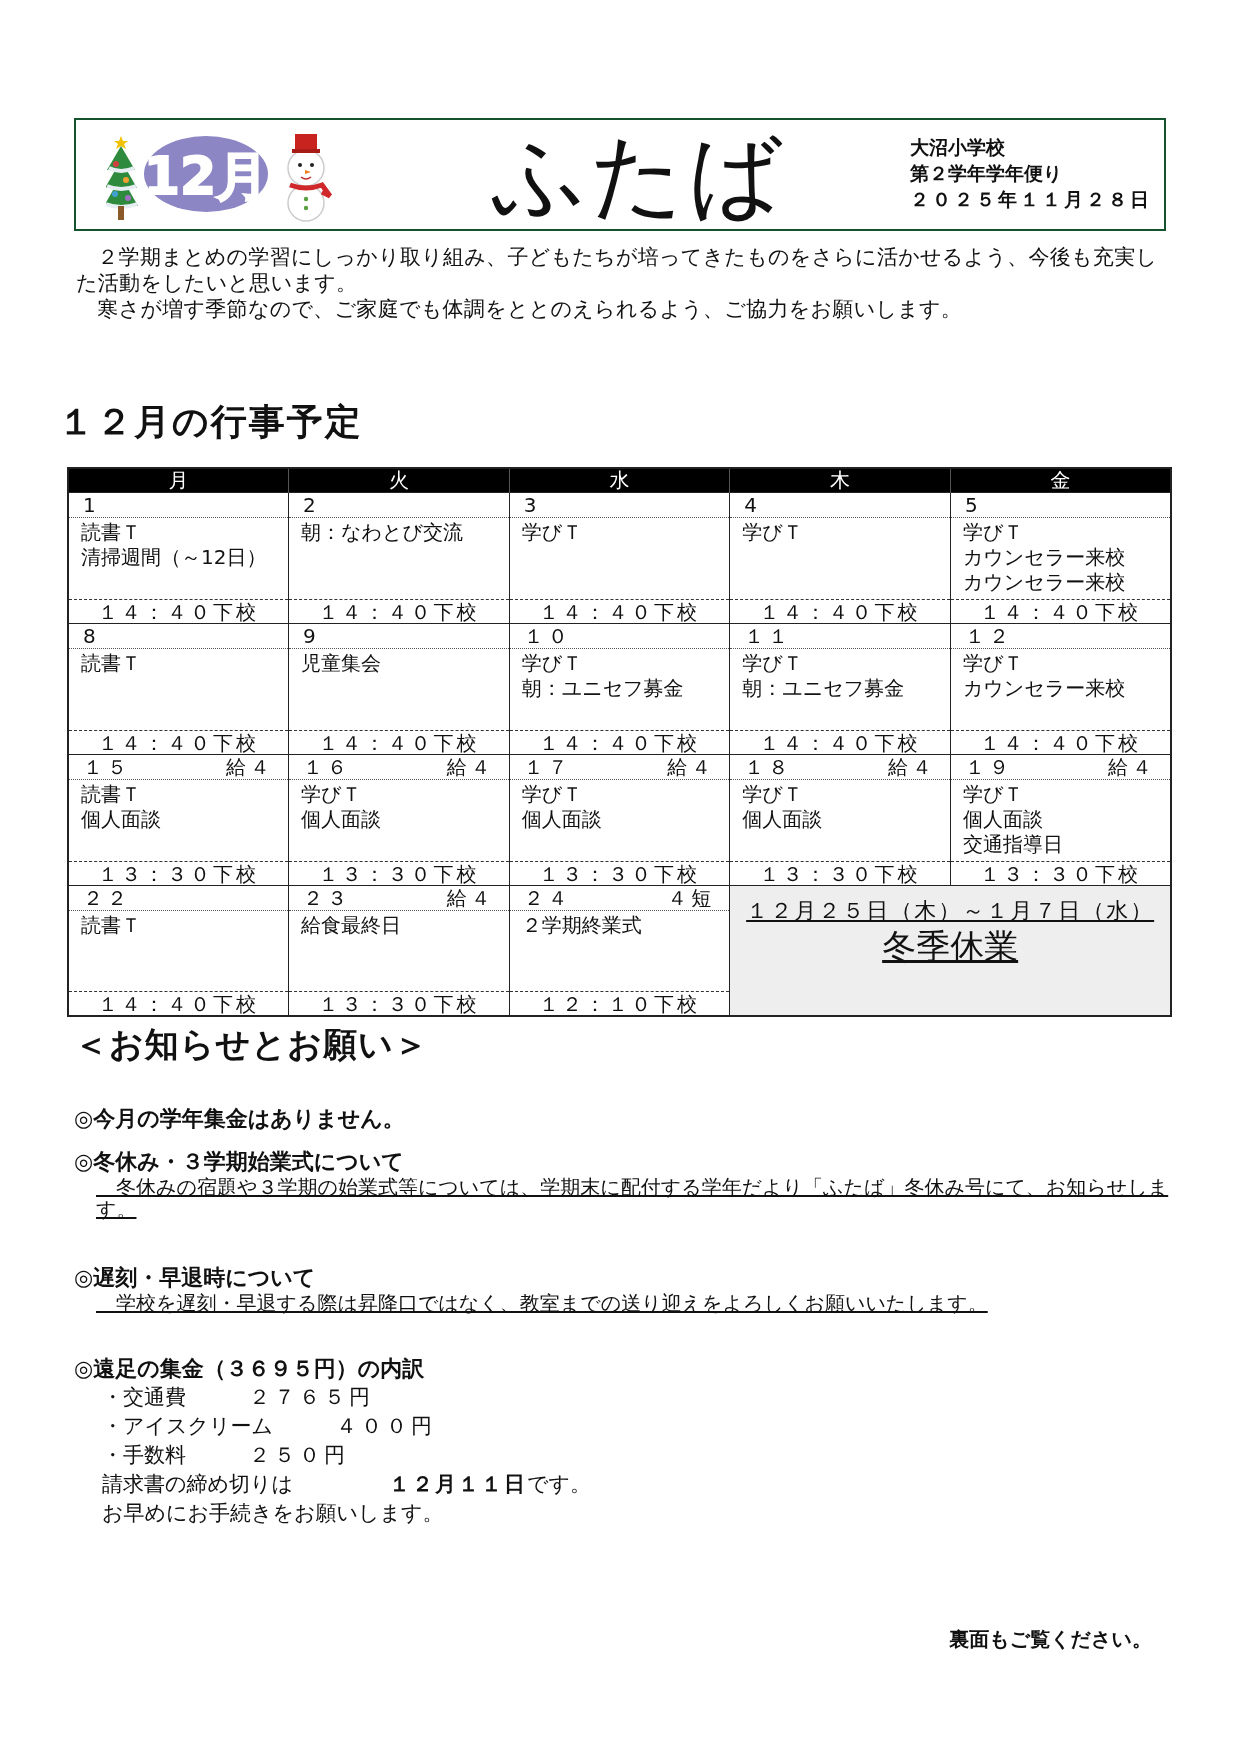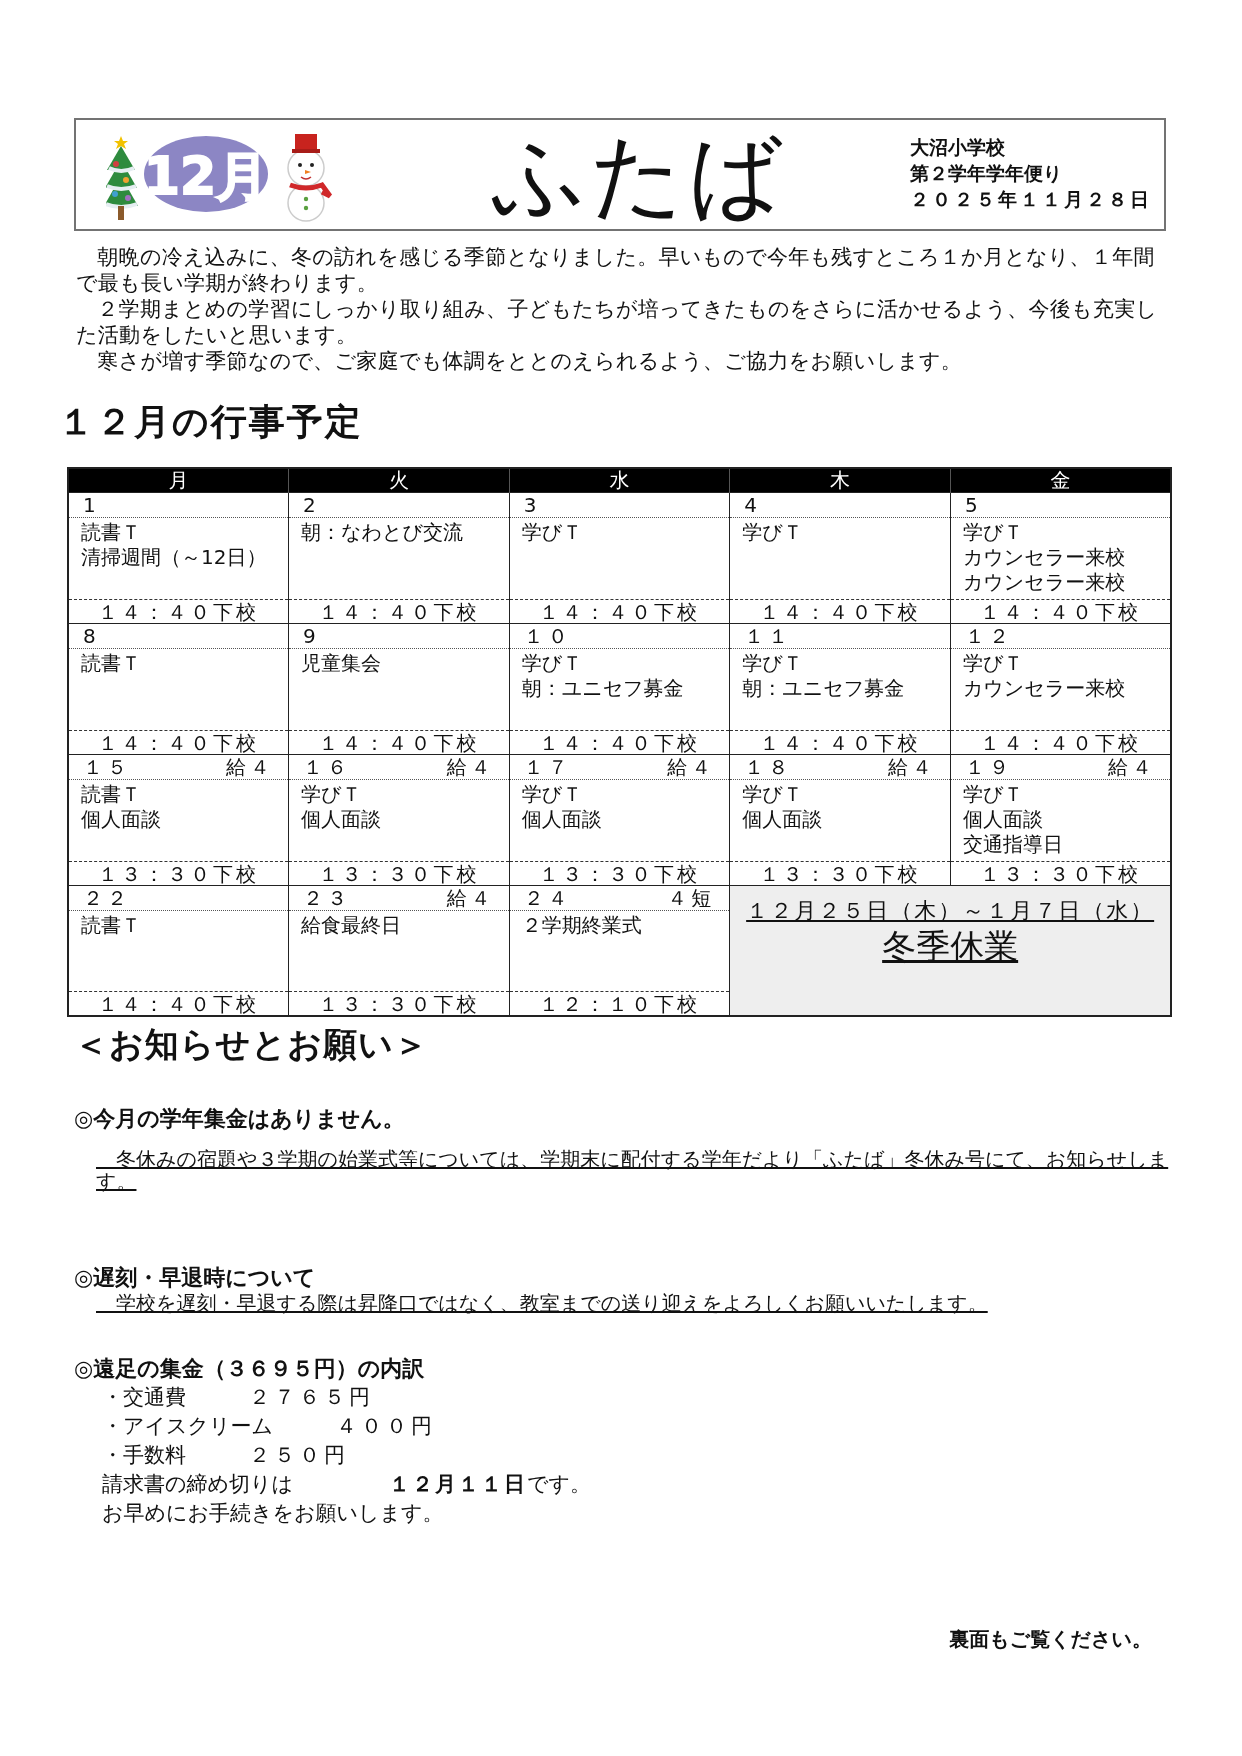--- a/index.html
+++ b/index.html
@@ -1,19 +1,19 @@
 <!DOCTYPE html>
 <html><head>
 <meta charset="utf-8">
 <style>
   * { box-sizing: border-box; margin: 0; padding: 0; }
   html, body { width: 1242px; height: 1756px; background: #ffffff; }
   body { position: relative; font-family: "DejaVu Sans", "Liberation Sans", sans-serif; color: #111; overflow: hidden; }
 
-  .masthead { position: absolute; left: 74px; top: 118px; width: 1092px; height: 113px; border: 2px solid #737373; background: #fff; }
+  .masthead { position: absolute; left: 74px; top: 118px; width: 1092px; height: 113px; border: 2px solid #14532d; background: #fff; }
   .illu { position: absolute; left: 30px; top: 8px; width: 230px; height: 96px; }
   .mast-title { position: absolute; left: 416px; top: 6px; font-size: 92px; line-height: 100px; font-weight: normal; letter-spacing: 4px; }
   .mast-info { position: absolute; left: 834px; top: 14px; font-size: 19px; font-weight: bold; line-height: 26px; }
   .mast-info div { white-space: nowrap; }
   .mast-date { letter-spacing: 3px; }
 
   .intro { position: absolute; left: 76px; top: 244px; width: 1100px; font-size: 21px; line-height: 26px; letter-spacing: 0.3px; }
   .intro p { white-space: pre-wrap; }
 
   .sec-title { position: absolute; left: 58px; top: 398px; font-size: 36px; font-weight: bold; letter-spacing: 2px; }
@@ -87,21 +87,20 @@
   </svg>
   <div class="mast-title">ふたば</div>
   <div class="mast-info">
     <div>大沼小学校</div>
     <div>第２学年学年便り</div>
     <div class="mast-date">２０２５年１１月２８日</div>
   </div>
 </div>
 
 <div class="intro">
-  <p>　朝晩の冷え込みに、冬の訪れを感じる季節となりました。早いもので今年も残すところ１か月となり、１年間で最も長い学期が終わります。</p>
   <p>　２学期まとめの学習にしっかり取り組み、子どもたちが培ってきたものをさらに活かせるよう、今後も充実した活動をしたいと思います。</p>
   <p>　寒さが増す季節なので、ご家庭でも体調をととのえられるよう、ご協力をお願いします。</p>
 </div>
 
 <div class="sec-title">１２月の行事予定</div>
 
 <table class="cal">
   <thead>
     <tr>
       <th>月</th>
@@ -355,20 +354,21 @@
     </tbody>
 </table>
 
 <div class="notice-title">＜お知らせとお願い＞</div>
 
 <div class="notice n1">
   <h3>◎今月の学年集金はありません。</h3>
 </div>
 
 <div class="notice n2">
+  <h3>◎冬休み・３学期始業式について</h3>
   <p>　冬休みの宿題や３学期の始業式等については、学期末に配付する学年だより「ふたば」冬休み号にて、お知らせします。</p>
 </div>
 
 <div class="notice n3">
   <h3>◎遅刻・早退時について</h3>
   <p>　学校を遅刻・早退する際は昇降口ではなく、教室までの送り迎えをよろしくお願いいたします。</p>
 </div>
 
 <div class="notice n4">
   <h3>◎遠足の集金（３６９５円）の内訳</h3>

